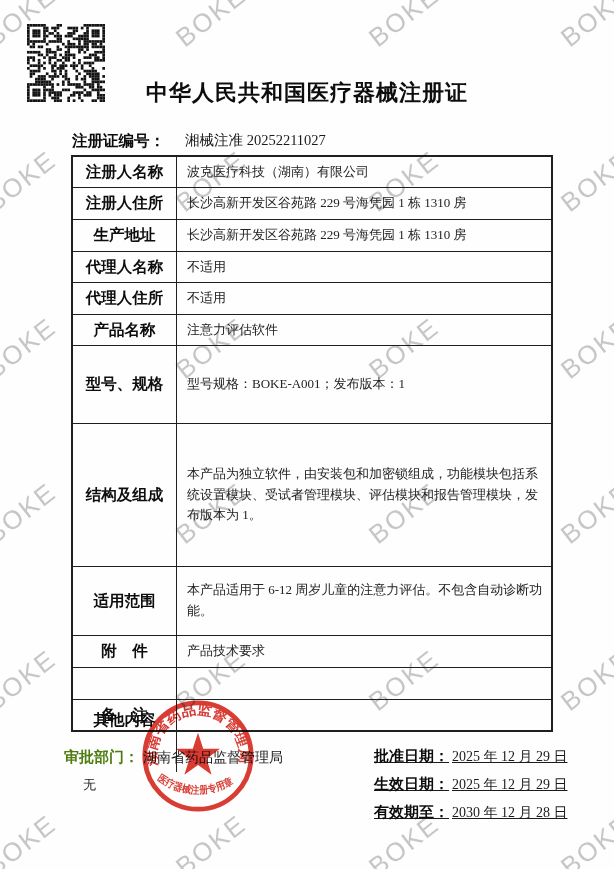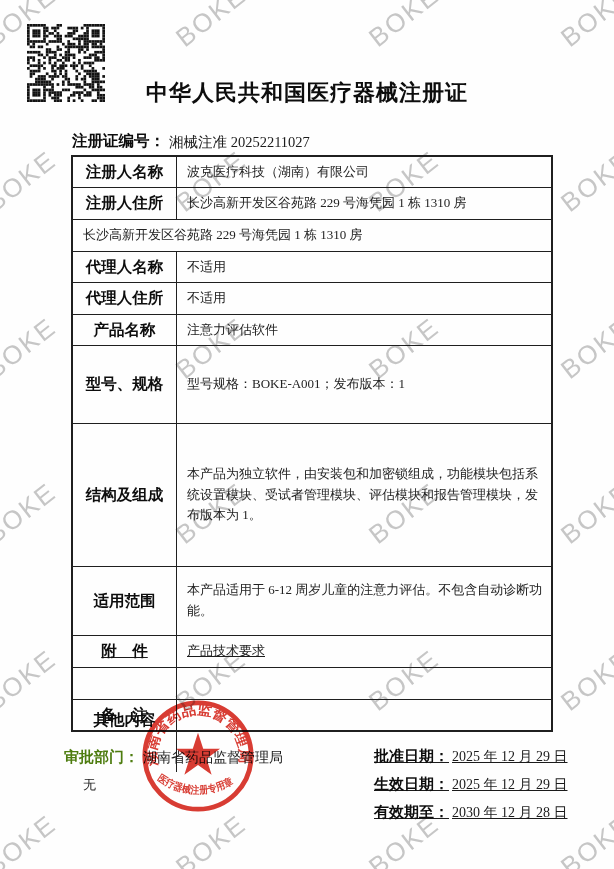--- a/index.html
+++ b/index.html
@@ -20,41 +20,41 @@
   
   .qr{position:absolute;left:27px;top:24px;width:78px;height:78px;z-index:2;}
   .qr svg{width:78px;height:78px;fill:#121212;}
   
   .title{
     position:absolute;top:78px;left:0;width:100%;text-align:center;z-index:2;
     font-family:"Liberation Sans", sans-serif;font-weight:bold;
     font-size:22px;letter-spacing:1px;color:#0d0d0d;
   }
   
-  .regline{position:absolute;left:72px;top:131px;z-index:2;display:flex;align-items:flex-end;gap:4px;}
+  .regline{position:absolute;left:72px;top:131px;z-index:2;display:flex;align-items:flex-start;gap:20px;}
   .regline .lbl{font-family:"Liberation Sans", sans-serif;font-weight:bold;font-size:15.5px;color:#0d0d0d;}
   .regline .val{font-size:14.5px;}
   
   .info-table{
     position:absolute;left:71px;top:155px;width:482px;z-index:2;
     border:2px solid #1f1f1f;box-sizing:border-box;
     display:flex;flex-direction:column;
   }
   .trow{display:flex;box-sizing:border-box;}
   .trow + .trow{border-top:1.5px solid #1f1f1f;}
   .trow:nth-child(1){height:30px;}
   .trow:nth-child(2){height:32px;}
   .trow:nth-child(3){height:32px;}
   .trow:nth-child(4){height:31px;}
   .trow:nth-child(5){height:32px;}
   .trow:nth-child(6){height:31px;}
   .trow:nth-child(7){height:78px;}
   .trow:nth-child(8){height:143px;}
   .trow:nth-child(9){height:69px;}
-  .trow:nth-child(10){height:32px;text-decoration:underline;}
+  .trow:nth-child(10){height:32px;}
   .trow:nth-child(11){height:32px;flex-direction:column;}
   .trow:nth-child(12){height:31px;}
   .tlabel{
     width:104px;flex:0 0 104px;border-right:1.5px solid #1f1f1f;box-sizing:border-box;
     display:flex;align-items:center;justify-content:center;
     font-family:"Liberation Sans", sans-serif;font-weight:bold;font-size:15.5px;color:#0d0d0d;
     text-align:center;
   }
   .tvalue{
     flex:1;display:flex;align-items:center;box-sizing:border-box;
@@ -554,20 +554,21 @@
   <div class="info-table">
     <div class="trow">
       <div class="tlabel">注册人名称</div>
       <div class="tvalue">波克医疗科技（湖南）有限公司</div>
     </div>
     <div class="trow">
       <div class="tlabel">注册人住所</div>
       <div class="tvalue">长沙高新开发区谷苑路 229 号海凭园 1 栋 1310 房</div>
     </div>
     <div class="trow">
+      <div class="tlabel">生产地址</div>
       <div class="tvalue">长沙高新开发区谷苑路 229 号海凭园 1 栋 1310 房</div>
     </div>
     <div class="trow">
       <div class="tlabel">代理人名称</div>
       <div class="tvalue">不适用</div>
     </div>
     <div class="trow">
       <div class="tlabel">代理人住所</div>
       <div class="tvalue">不适用</div>
     </div>

